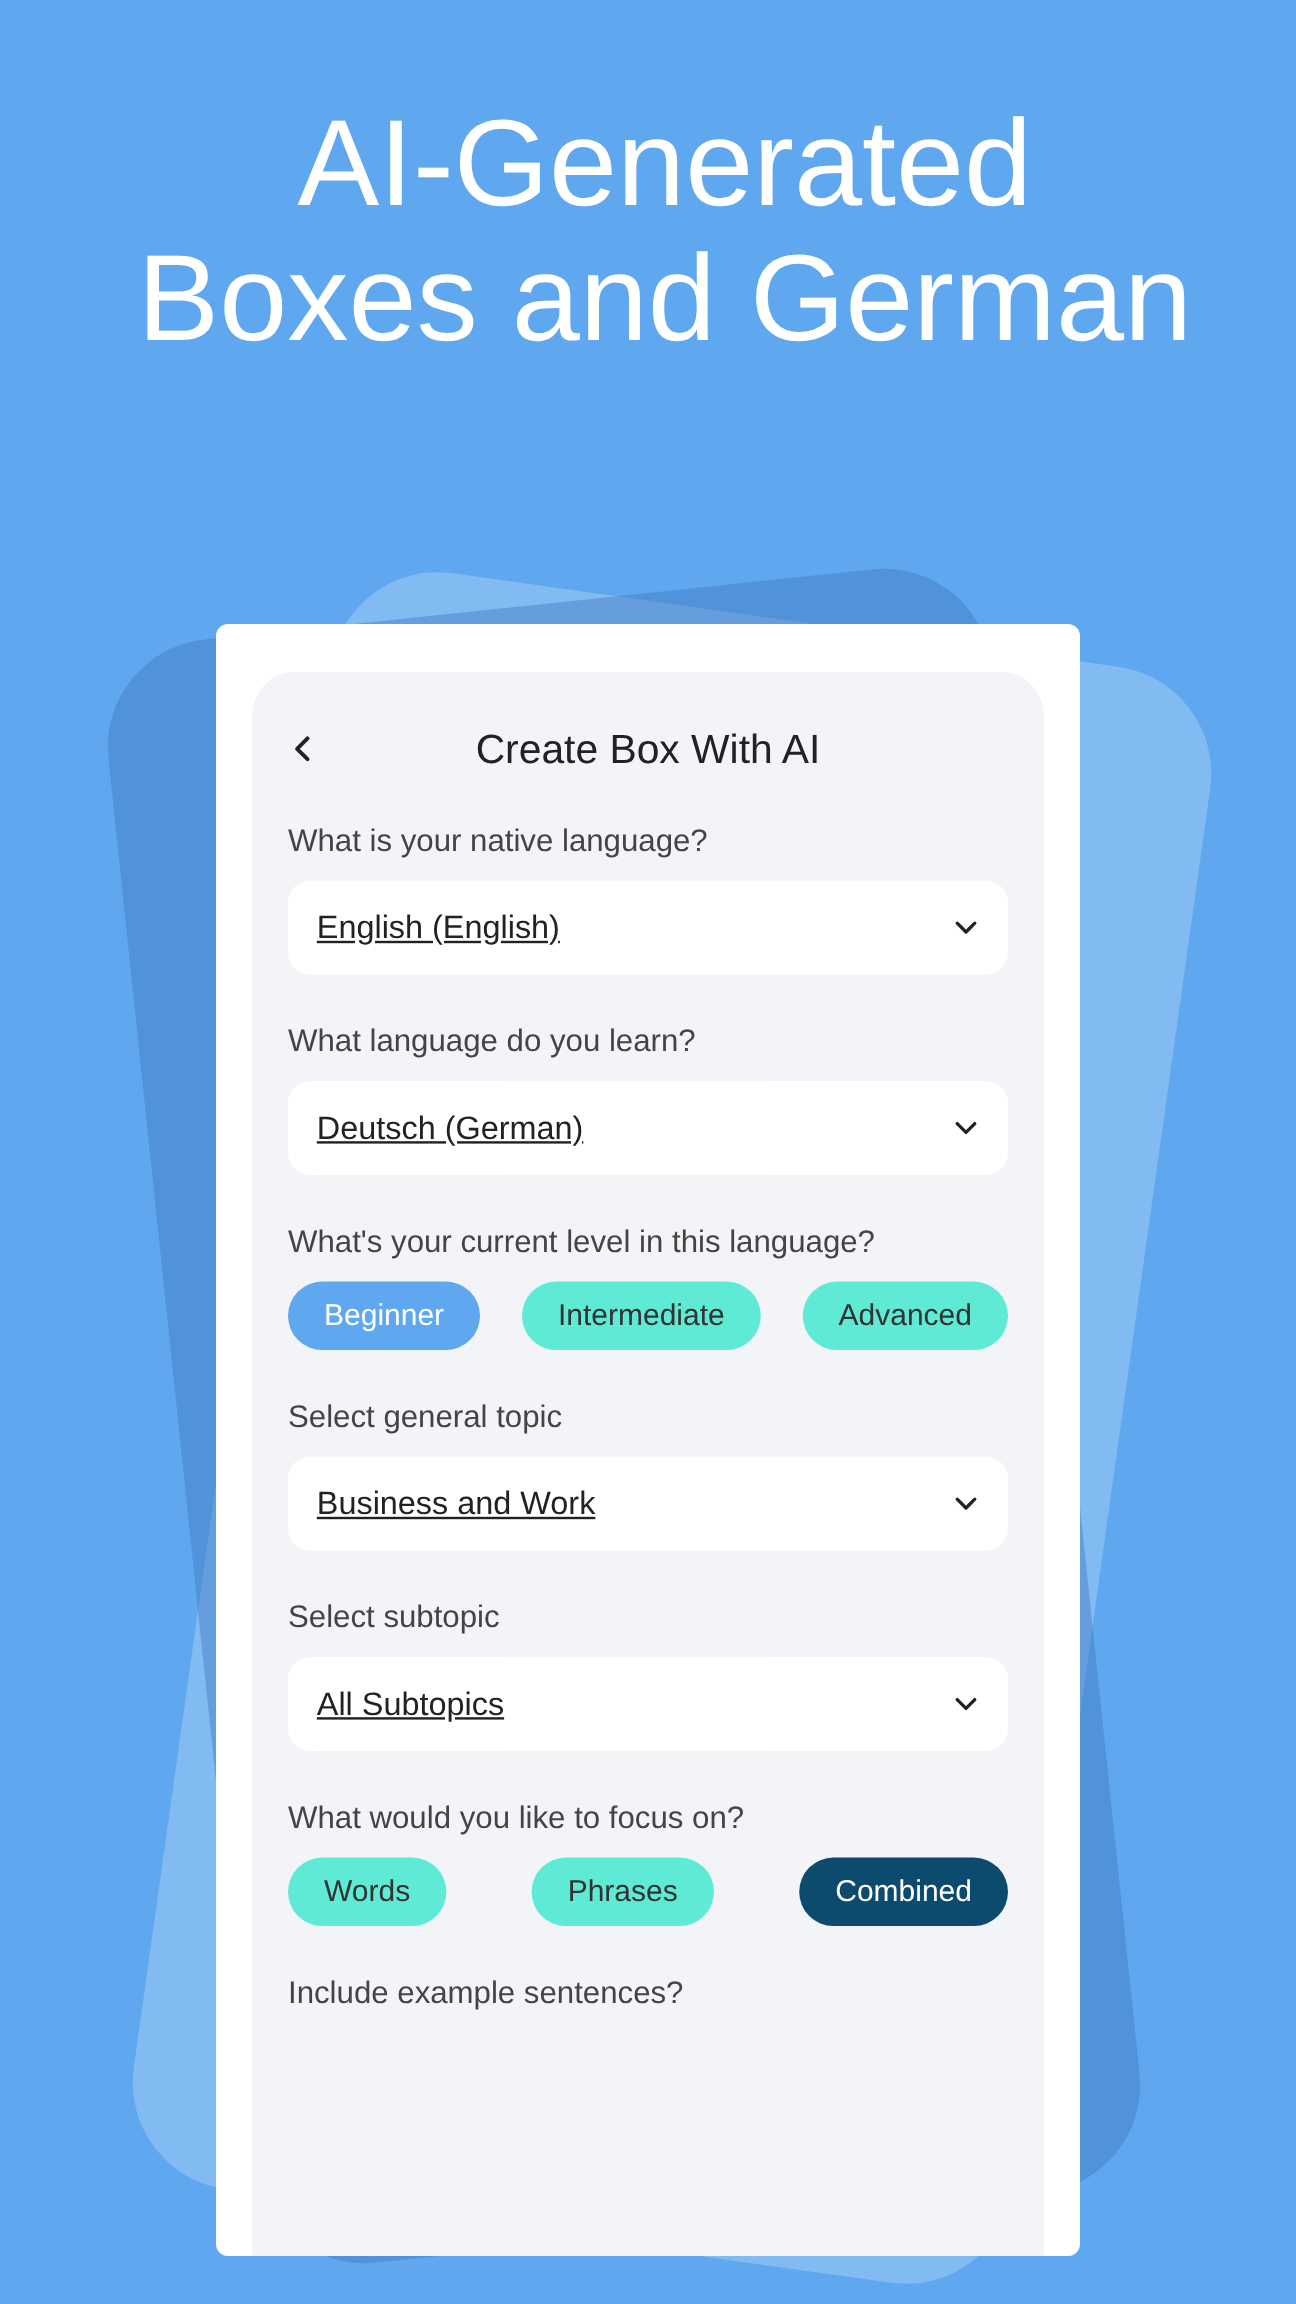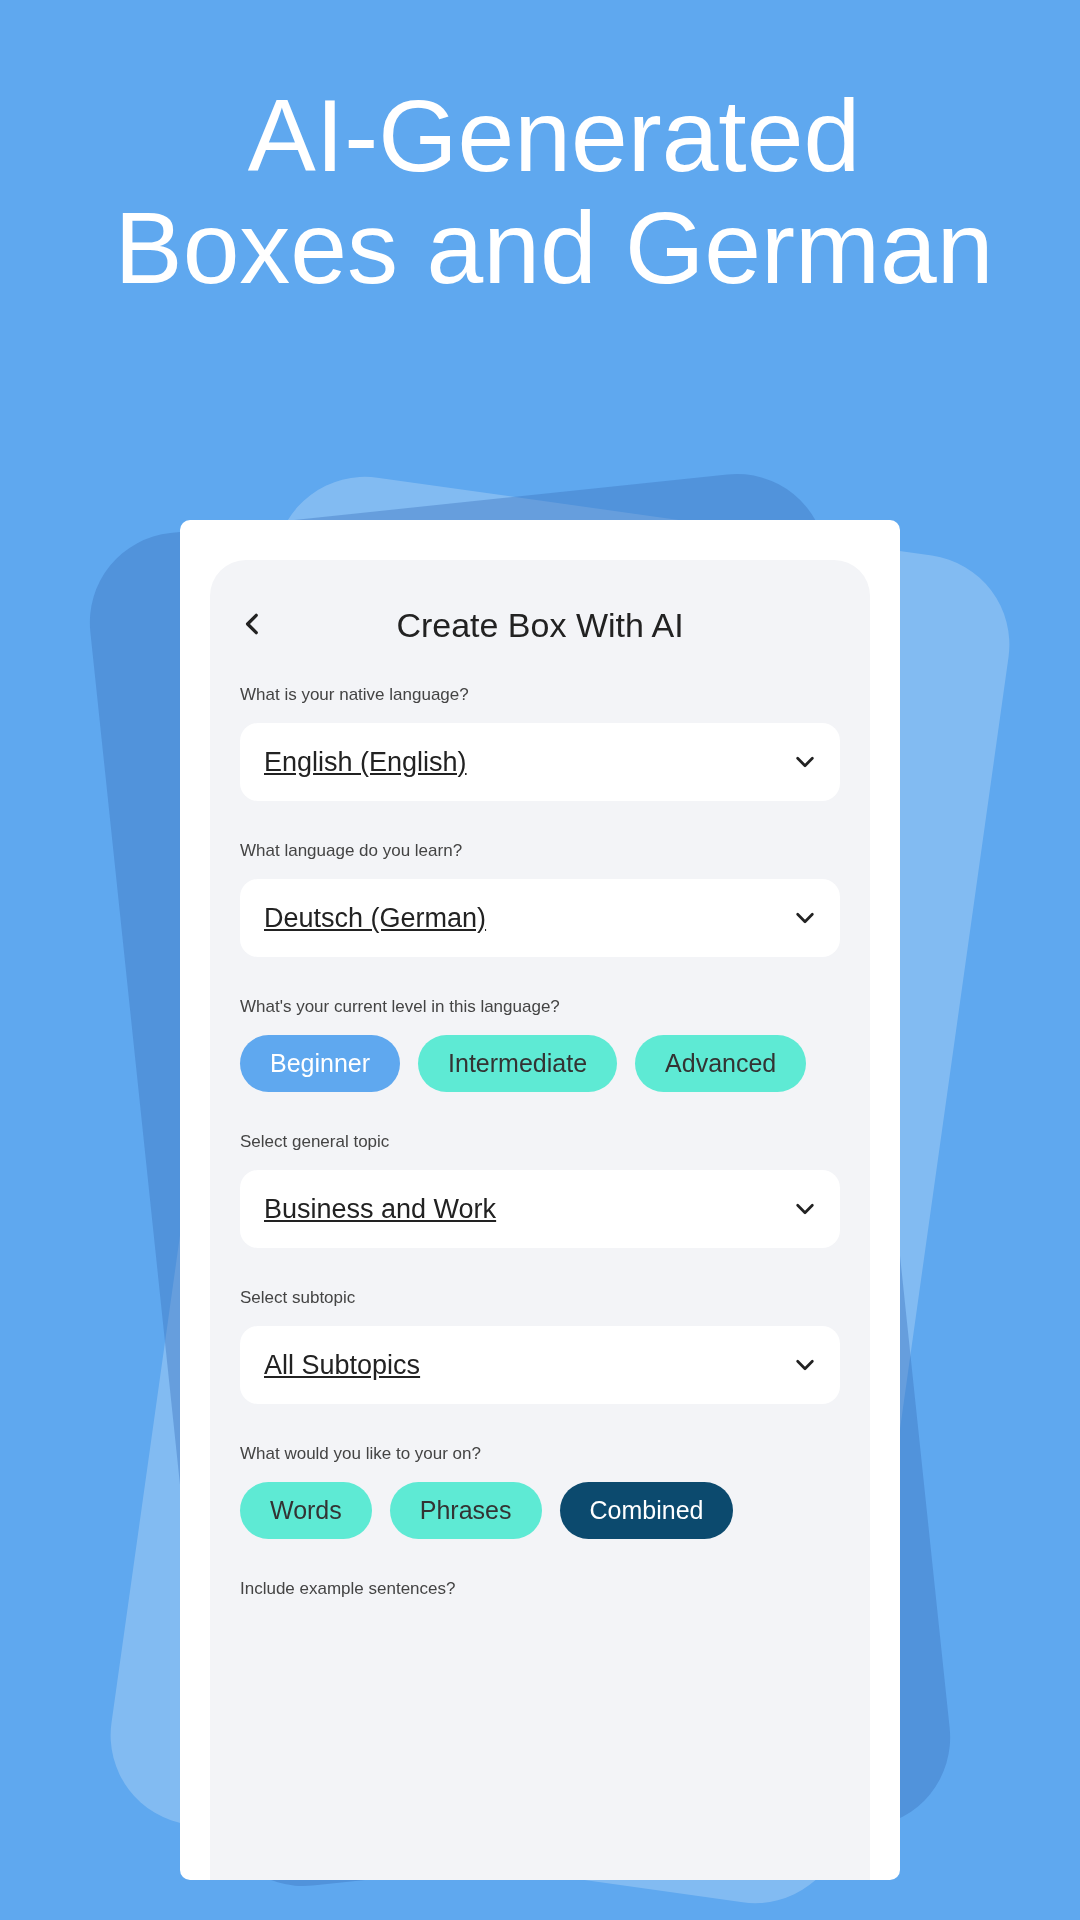--- a/index.html
+++ b/index.html
@@ -70,40 +70,40 @@
       background: none;
       border: none;
     }
     .title {
       font-size: 34px;
       font-weight: 500;
       color: #222;
     }
     .section { margin-bottom: 40px; }
     .label {
-      font-size: 17px;
+      font-size: 26px;
       color: #444;
       margin-bottom: 18px;
     }
     .dropdown {
       background: #fff;
       border-radius: 18px;
       height: 78px;
       display: flex;
       align-items: center;
       justify-content: space-between;
       padding: 0 24px;
       color: #222;
       font-size: 27px;
       text-decoration: underline;
     }
     .chev {
       width: 20px; height: 20px;
     }
-    .pills { display: flex; gap: 18px; }
+    .pills { display: flex; gap: 18px; justify-content: space-between; }
     .pill {
       background: #5eead4;
       border-radius: 30px;
       padding: 14px 30px;
       font-size: 25px;
       color: #333;
       border: none;
     }
     .pill.active { background: #5fa8ef; color: #fff; }
     .pill.active2 { background: #0c4a6e; color: #fff; }
@@ -174,21 +174,21 @@
         <div class="label">Select subtopic</div>
         <div class="dropdown">
           <span>All Subtopics</span>
           <svg viewBox="0 0 24 24" width="22" height="22">
               <path d="M4 8l8 8 8-8" stroke="#222" stroke-width="3" fill="none" stroke-linecap="round" stroke-linejoin="round"></path>
             </svg>
         </div>
       </div>
 
       <div class="section">
-        <div class="label">What would you like to your on?</div>
+        <div class="label">What would you like to focus on?</div>
         <div class="pills">
           <button class="pill">Words</button>
           <button class="pill">Phrases</button>
           <button class="pill active2">Combined</button>
         </div>
       </div>
 
       <div class="section">
         <div class="label">Include example sentences?</div>
       </div>

